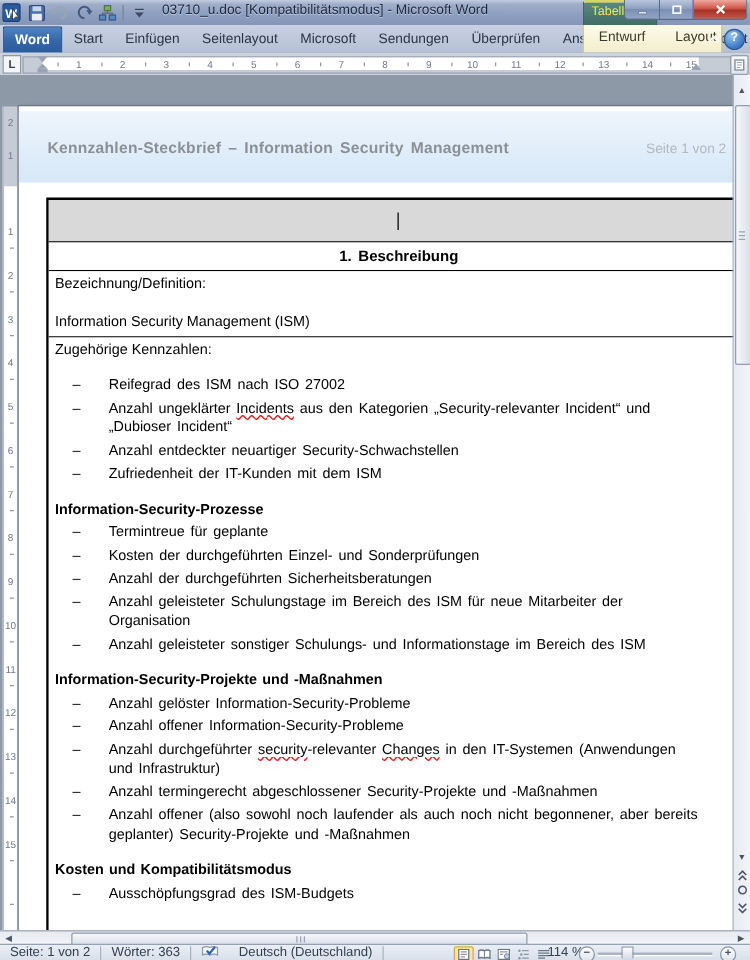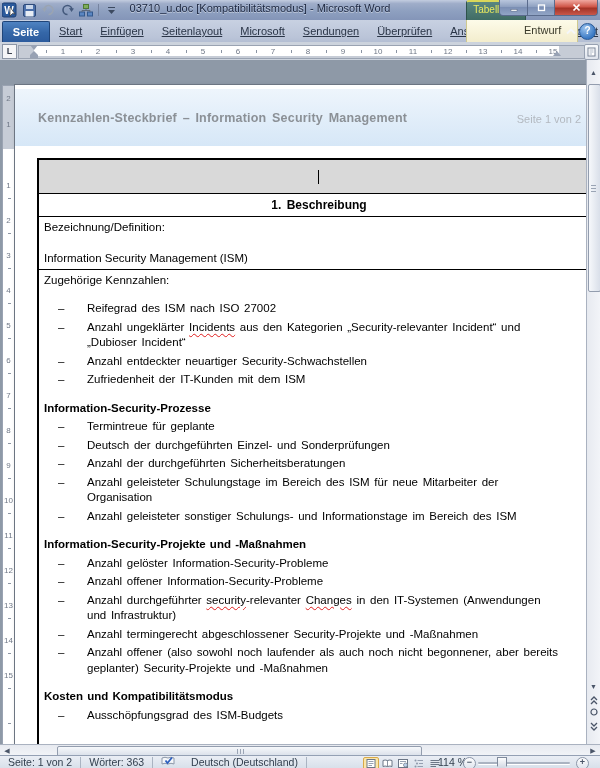--- a/index.html
+++ b/index.html
@@ -32,25 +32,25 @@
 
   
   .tabrow{position:absolute;left:0;top:20px;width:600px;height:22px;
     background:linear-gradient(180deg,#c8d1e2 0%,#bac4d8 80%,#b3bed3 100%);
     border-bottom:1px solid #8b98ad;}
   .filetab{position:absolute;left:2px;top:1px;width:46px;height:21px;
     background:linear-gradient(180deg,#4f83c2 0%,#3567a8 50%,#2b5a9c 100%);
     border:1px solid #1f4579;border-bottom:none;border-radius:2px 2px 0 0;
     color:#fff;font-size:11px;font-weight:bold;text-align:center;line-height:20px;}
   .rtabs{position:absolute;left:50px;top:1px;height:21px;display:flex;}
-  .rtab{padding:0 9px;font-size:11px;color:#2a3547;line-height:21px;white-space:nowrap;text-decoration:underline;}
+  .rtab{padding:0 9px;font-size:11px;color:#2a3547;line-height:21px;white-space:nowrap;}
   .ctxzone{position:absolute;left:466px;top:0;width:110px;height:22px;
     background:linear-gradient(180deg,#fdfbe9 0%,#f3edcd 100%);
     border-left:1px solid #cfc98f;border-right:1px solid #cfc98f;display:flex;}
-  .ctxtab{padding:0 12px;font-size:11px;color:#3a3a2a;line-height:21px;white-space:nowrap;margin-left:45px;}
+  .ctxtab{padding:0 12px;font-size:11px;color:#3a3a2a;line-height:21px;white-space:nowrap;}
   .minribbon{position:absolute;right:22px;top:4px;width:14px;height:14px;display:flex;
     align-items:center;justify-content:center;}
   .helpbtn{position:absolute;right:4px;top:3px;width:15px;height:15px;border-radius:50%;
     background:radial-gradient(circle at 35% 30%,#9cc4ee,#3a79c4 70%);border:1px solid #2a5a96;
     color:#fff;font-size:10px;font-weight:bold;text-align:center;line-height:14px;}
 
   
   .rulerrow{position:absolute;left:0;top:42px;width:600px;height:18px;
     background:#ccd3dd;border-bottom:1px solid #a5adbb;}
   .tabsel{position:absolute;left:2px;top:2px;width:13px;height:13px;background:#f4f5f7;
@@ -215,21 +215,21 @@
       </div>
       <div class="wbtn close">
         <svg width="9" height="9" viewBox="0 0 9 9">
             <path d="M1.5 1.5 L7.5 7.5 M7.5 1.5 L1.5 7.5" stroke="#fff" stroke-width="1.7"></path>
           </svg>
       </div>
     </div>
   </div>
 
   <div class="tabrow">
-    <div class="filetab">Seite</div>
+    <div class="filetab">Word</div>
     <div class="rtabs">
         <div class="rtab">Start</div>
         <div class="rtab">Einfügen</div>
         <div class="rtab">Seitenlayout</div>
         <div class="rtab">Microsoft</div>
         <div class="rtab">Sendungen</div>
         <div class="rtab">Überprüfen</div>
         <div class="rtab">Ansicht</div>
         <div class="rtab">Add-Ins</div>
         <div class="rtab">Acrobat</div>
@@ -377,21 +377,21 @@
                 </div>
               </div>
               <div class="group">
                 <div class="g-head">Information-Security-Prozesse</div>
                 <div class="li">
                   <span class="dash">–</span>
                   <span class="txt">Termintreue für geplante</span>
                 </div>
                 <div class="li">
                   <span class="dash">–</span>
-                  <span class="txt">Deutsch der durchgeführten Einzel- und Sonderprüfungen</span>
+                  <span class="txt">Kosten der durchgeführten Einzel- und Sonderprüfungen</span>
                 </div>
                 <div class="li">
                   <span class="dash">–</span>
                   <span class="txt">Anzahl der durchgeführten Sicherheitsberatungen</span>
                 </div>
                 <div class="li">
                   <span class="dash">–</span>
                   <span class="txt">Anzahl geleisteter Schulungstage im Bereich des ISM für neue Mitarbeiter der Organisation</span>
                 </div>
                 <div class="li">

